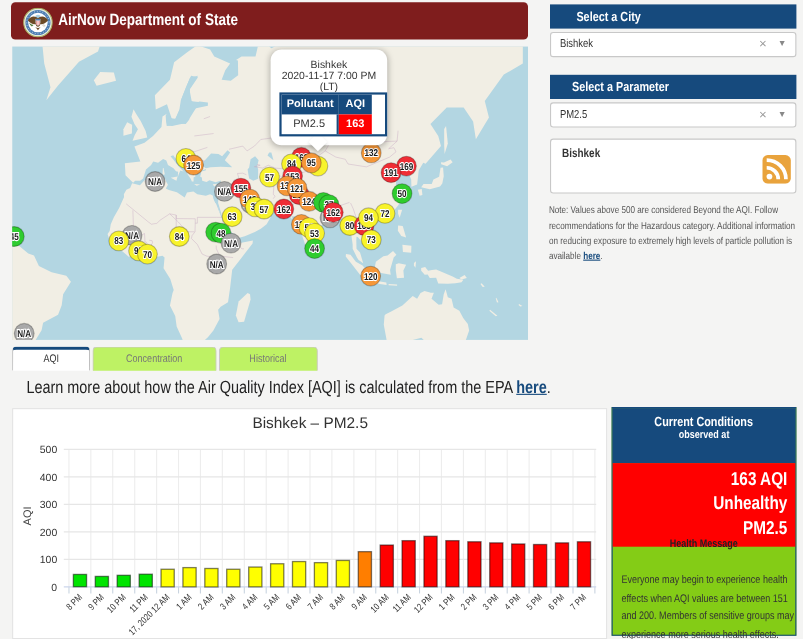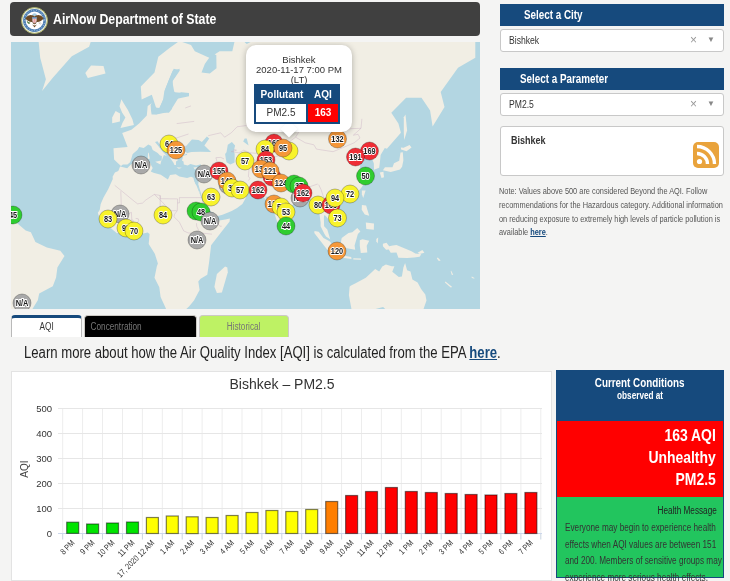--- a/index.html
+++ b/index.html
@@ -2,21 +2,21 @@
 <html><head><meta charset="utf-8">
 <style>
 *{margin:0;padding:0;box-sizing:border-box}
 html,body{width:730px;height:581px;background:#f4f4f3;font-family:"Liberation Sans",sans-serif;overflow:hidden;position:relative}
 .abs{position:absolute}
 .nw{display:inline-block;transform:scaleX(0.82);transform-origin:0 0;white-space:nowrap}
 .nwc{display:inline-block;transform:scaleX(0.82);transform-origin:50% 0}
 .nwb{display:block;transform:scaleX(0.82);transform-origin:0 0}
 </style></head>
 <body>
-<div class="abs" style="left:10px;top:2px;width:470px;height:34px;background:#404040;border-radius:4px">
+<div class="abs" style="left:10px;top:2px;width:470px;height:34px;background:#7f1d1d;border-radius:4px">
 <svg width="27" height="27" viewBox="0 0 27 27" style="position:absolute;left:11px;top:5px">
 <circle cx="13.5" cy="13.5" r="13" fill="#e8ecdf" stroke="#a8ad62" stroke-width="1"></circle>
 <circle cx="13.5" cy="13.5" r="11.4" fill="#4d7eb3"></circle>
 <circle cx="13.5" cy="13.5" r="10.2" fill="none" stroke="#ffffff" stroke-width="0.8" stroke-dasharray="0.6,2"></circle>
 <circle cx="13.5" cy="13.5" r="8.9" fill="#ffffff"></circle>
 <circle cx="13.5" cy="8.8" r="2.5" fill="#a9cfe4"></circle>
 <path d="M4.3,11.3 Q7.5,6.8 12.2,8.6 L13.5,9.6 L14.8,8.6 Q19.5,6.8 22.7,11.3 Q19.5,15.5 15.6,15 L15.1,16.3 Q14.5,17.3 13.5,17.3 Q12.5,17.3 11.9,16.3 L11.4,15 Q7.5,15.5 4.3,11.3 Z" fill="#6b4a26"></path>
 <path d="M5.5,13.5 Q7,15.5 9.5,15.8 L8,17 Q6,16 5.5,13.5 Z" fill="#4e7a3a"></path>
 <path d="M11.4,10.2 h4.2 v3.4 q0,1.9 -2.1,2.7 q-2.1,-0.8 -2.1,-2.7 Z" fill="#fff" stroke="#999" stroke-width="0.3"></path>
 <path d="M11.4,10.2 h4.2 v1.4 h-4.2 Z" fill="#4d7eb3"></path>
@@ -193,21 +193,21 @@
       <circle cx="324" cy="156" r="9" fill="#f8f32b" stroke="rgba(0,0,0,0.25)" stroke-width="1"></circle>
       <text transform="translate(324 159.2) scale(0.82 1)" text-anchor="middle" font-size="9" font-weight="bold" fill="#1a1a1a" stroke="#ffffff" stroke-width="2" paint-order="stroke" font-family="Liberation Sans, sans-serif">94</text>
       <circle cx="326.5" cy="176" r="9" fill="#f8f32b" stroke="rgba(0,0,0,0.25)" stroke-width="1"></circle>
       <text transform="translate(326.5 179.2) scale(0.82 1)" text-anchor="middle" font-size="9" font-weight="bold" fill="#1a1a1a" stroke="#ffffff" stroke-width="2" paint-order="stroke" font-family="Liberation Sans, sans-serif">73</text>
       <circle cx="326" cy="209" r="9" fill="#f59738" stroke="rgba(0,0,0,0.25)" stroke-width="1"></circle>
       <text transform="translate(326 212.2) scale(0.82 1)" text-anchor="middle" font-size="9" font-weight="bold" fill="#1a1a1a" stroke="#ffffff" stroke-width="2" paint-order="stroke" font-family="Liberation Sans, sans-serif">120</text>
 </svg>
 <div class="abs" style="left:235px;top:3px;width:106px;height:87px;background:#fff;border-radius:10px;box-shadow:0 1px 6px rgba(0,0,0,0.28)"></div>
 <div class="abs" style="left:272px;top:81px;width:12px;height:12px;background:#fff;transform:rotate(45deg);box-shadow:2px 2px 4px rgba(0,0,0,0.18)"></div>
 <div class="abs" style="left:235px;top:13px;width:106px;text-align:center;font-size:9.5px;color:#333;line-height:10px">Bishkek<br>2020-11-17 7:00 PM<br>(LT)</div>
-<div class="abs" style="left:243px;top:42px;width:86px;height:40px;border:2px solid #164a7d;background:#fff">
+<div class="abs" style="left:243px;top:42px;width:98px;height:40px;border:2px solid #164a7d;background:#fff">
   <div class="abs" style="left:0;top:0;width:52px;height:18px;background:#164a7d;color:#fff;font-size:10px;font-weight:bold;text-align:center;line-height:18px">Pollutant</div>
   <div class="abs" style="left:52px;top:0;width:30px;height:18px;background:#164a7d;color:#fff;font-size:10px;font-weight:bold;text-align:center;line-height:18px">AQI</div>
   <div class="abs" style="left:0;top:18px;width:52px;height:18px;border-right:2px solid #164a7d;color:#333;font-size:10px;text-align:center;line-height:18px">PM2.5</div>
   <div class="abs" style="left:52px;top:18px;width:30px;height:18px;background:#ff0000;color:#fff;font-weight:bold;font-size:10px;text-align:center;line-height:18px">163</div>
 </div>
 </div>
 
 <div class="abs" style="left:500px;top:4px;width:224px;height:22px;background:#164a7d;color:#fff;font-size:12px;font-weight:bold;line-height:22px;padding-left:24px"><span class="nw">Select a City</span></div>
 <div class="abs" style="left:500px;top:29px;width:224px;height:23px;background:#fff;border:1px solid #c8c8c8;border-radius:3px;font-size:10.5px;color:#333;line-height:21px;padding-left:8px"><span class="nw">Bishkek</span>
   <span class="abs" style="right:26px;top:4px;color:#999;font-size:12px;line-height:12px">×</span>
@@ -225,21 +225,21 @@
 <circle cx="6.5" cy="19.5" r="2.6" fill="#fff"></circle>
 <path d="M4 11.5 a10.5 10.5 0 0 1 10.5 10.5" fill="none" stroke="#fff" stroke-width="3.4"></path>
 <path d="M4 4.5 a17.5 17.5 0 0 1 17.5 17.5" fill="none" stroke="#fff" stroke-width="3.4"></path>
 </svg></div>
 </div>
 <div class="abs" style="left:499px;top:185px;width:276px;font-size:9px;color:#555;line-height:13.8px">
     <span class="nwb">Note: Values above 500 are considered Beyond the AQI. Follow recommendations for the Hazardous category. Additional information on reducing exposure to extremely high levels of particle pollution is available <a style="color:#164a7d;font-weight:bold;text-decoration:underline">here</a>.</span>
   </div>
 
 <div class="abs" style="left:11px;top:315px;width:71px;height:22px;background:#fff;border:1px solid #b9b9b9;border-top:3px solid #164a7d;border-bottom:none;border-radius:4px 4px 0 0;font-size:10px;color:#333;text-align:center;line-height:18px"><span class="nwc">AQI</span></div>
-<div class="abs" style="left:84px;top:315px;width:113px;height:22px;background:#000000;border:1px solid #ccc9c4;border-bottom:none;border-radius:4px 4px 0 0;font-size:10px;color:#777;text-align:left;line-height:21px"><span class="nwc">Concentration</span></div>
+<div class="abs" style="left:84px;top:315px;width:113px;height:22px;background:#bef264;border:1px solid #ccc9c4;border-bottom:none;border-radius:4px 4px 0 0;font-size:10px;color:#777;text-align:center;line-height:21px"><span class="nwc">Concentration</span></div>
 <div class="abs" style="left:199px;top:315px;width:90px;height:22px;background:#bef264;border:1px solid #ccc9c4;border-bottom:none;border-radius:4px 4px 0 0;font-size:10px;color:#777;text-align:center;line-height:21px"><span class="nwc">Historical</span></div>
 <div class="abs" style="left:24px;top:344px;font-size:16px;color:#222"><span class="nw">Learn more about how the Air Quality Index [AQI] is calculated from the EPA <a style="color:#164a7d;font-weight:bold;text-decoration:underline">here</a>.</span></div>
 
 <div class="abs" style="left:11px;top:371px;width:541px;height:210px;background:#fff;border:1px solid #e3e3e3;overflow:visible">
 <svg width="541" height="230" viewBox="0 0 541 230" style="position:absolute;left:0;top:0;overflow:visible">
 <line x1="50.7" y1="37" x2="50.7" y2="161.5" stroke="#ededed" stroke-width="1"></line>
       <line x1="50.7" y1="161.5" x2="50.7" y2="167.5" stroke="#c9d4e0" stroke-width="1"></line>
       <line x1="70.6" y1="37" x2="70.6" y2="161.5" stroke="#ededed" stroke-width="1"></line>
       <line x1="70.6" y1="161.5" x2="70.6" y2="167.5" stroke="#c9d4e0" stroke-width="1"></line>
       <line x1="90.5" y1="37" x2="90.5" y2="161.5" stroke="#ededed" stroke-width="1"></line>
@@ -346,22 +346,22 @@
       <text transform="translate(441.7 171.5) rotate(-45) scale(0.82 1)" text-anchor="end" font-size="8.5" fill="#333" font-family="Liberation Sans, sans-serif">3 PM</text>
       <text transform="translate(461.6 171.5) rotate(-45) scale(0.82 1)" text-anchor="end" font-size="8.5" fill="#333" font-family="Liberation Sans, sans-serif">4 PM</text>
       <text transform="translate(481.5 171.5) rotate(-45) scale(0.82 1)" text-anchor="end" font-size="8.5" fill="#333" font-family="Liberation Sans, sans-serif">5 PM</text>
       <text transform="translate(501.4 171.5) rotate(-45) scale(0.82 1)" text-anchor="end" font-size="8.5" fill="#333" font-family="Liberation Sans, sans-serif">6 PM</text>
       <text transform="translate(521.4 171.5) rotate(-45) scale(0.82 1)" text-anchor="end" font-size="8.5" fill="#333" font-family="Liberation Sans, sans-serif">7 PM</text>
 <text x="270" y="17" text-anchor="middle" font-size="14" fill="#333" font-family="Liberation Sans, sans-serif">Bishkek – PM2.5</text>
 <text x="16" y="97" transform="rotate(-90 16 97)" text-anchor="middle" font-size="10" fill="#444" font-family="Liberation Sans, sans-serif">AQI</text>
 </svg>
 </div>
 
-<div class="abs" style="left:556px;top:370px;width:168px;height:208px;border:1px solid #164a7d;background:#22c55e">
+<div class="abs" style="left:556px;top:370px;width:168px;height:208px;border:1px solid #164a7d;background:#84cc16">
   <div class="abs" style="left:0;top:0;width:100%;height:50px;background:#164a7d;color:#fff;text-align:center">
     <div style="font-size:12px;font-weight:bold;margin-top:5px"><span class="nwc">Current Conditions</span></div>
     <div style="font-size:10px;font-weight:bold"><span class="nwc">observed at</span></div>
   </div>
   <div class="abs" style="left:0;top:50px;width:100%;height:76px;background:#ff0000;color:#fff;text-align:right;font-size:17px;font-weight:bold;line-height:22px;padding-top:4px"><span class="nwc">163 AQI<br>Unhealthy<br>PM2.5</span></div>
-  <div class="abs" style="left:0;top:126px;width:100%;text-align:right;font-size:10px;font-weight:normal;color:#222;padding-top:8px"><span class="nwc">Health Message</span></div>
+  <div class="abs" style="left:0;top:110px;width:100%;text-align:center;font-size:10px;font-weight:bold;color:#222;padding-top:8px"><span class="nwc">Health Message</span></div>
   <div class="abs" style="left:8px;top:149px;width:193px;font-size:10px;color:#333;line-height:16.5px">
       <span class="nwb">Everyone may begin to experience health effects when AQI values are between 151 and 200. Members of sensitive groups may experience more serious health effects.</span>
     </div>
 </div>
 </body></html>

